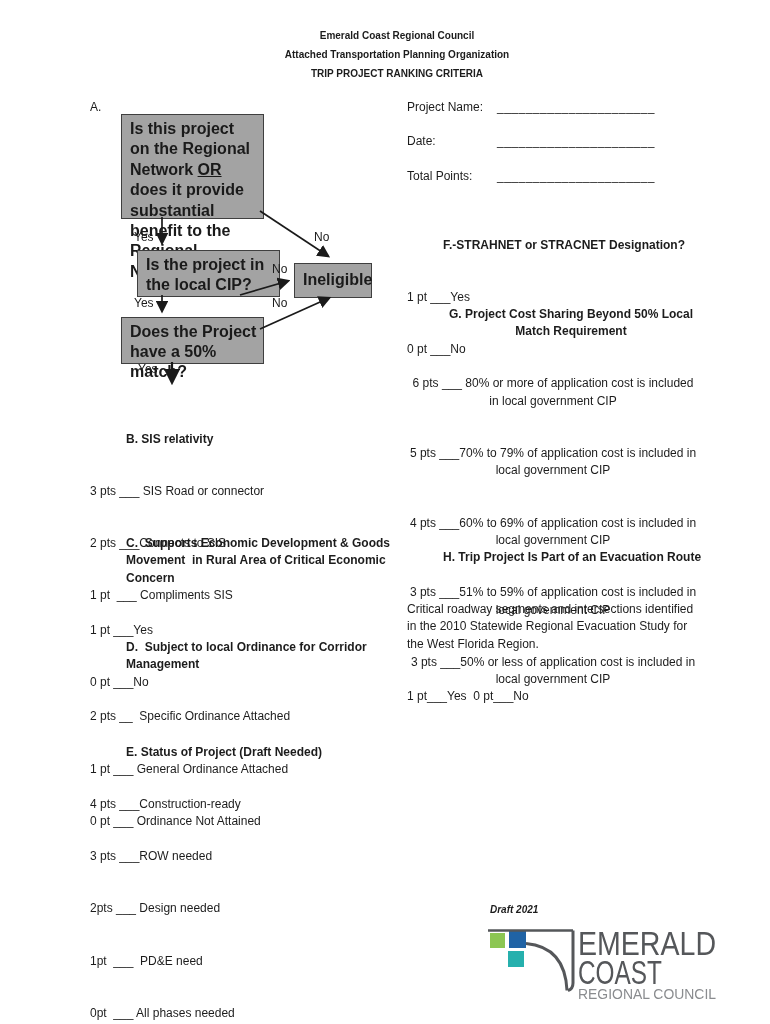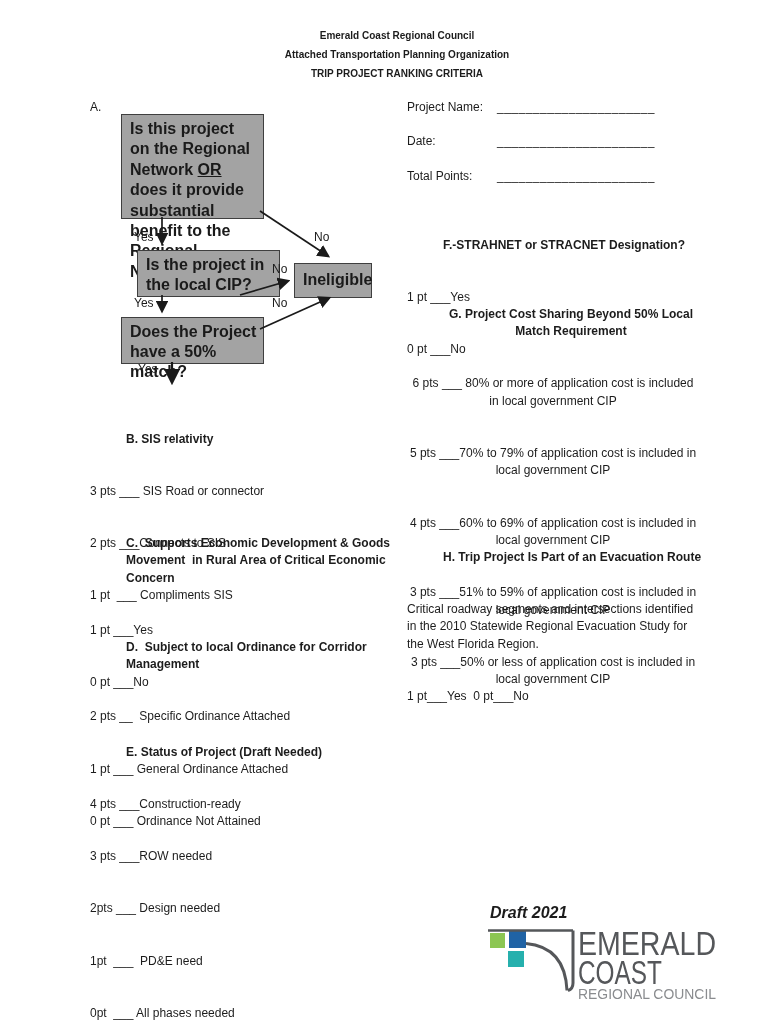--- a/index.html
+++ b/index.html
@@ -24,21 +24,21 @@
   .u{text-decoration:underline;}
   
   .section{position:absolute;font-size:12px;line-height:17.4px;white-space:pre-wrap;}
   .section .hd{font-weight:bold;padding-left:36px;}
   .nowrap{white-space:nowrap;}
   
   .field-row{position:absolute;left:407px;display:flex;font-size:12px;}
   .field-row .lbl{width:90px;flex:none;}
   .field-row .blank{letter-spacing:0.5px;}
   
-  #draft{left:490px;top:904px;font-size:16px;font-weight:bold;font-style:italic;}
+  #draft{left:490px;top:904px;font-size:10px;font-weight:bold;font-style:italic;}
   svg text{font-family:"Liberation Sans",sans-serif;}
 </style>
 </head>
 <body>
 
 <div id="page">
 
   <div id="doc-header" class="abs">
     <div>Emerald Coast Regional Council</div>
     <div>Attached Transportation Planning Organization</div>

